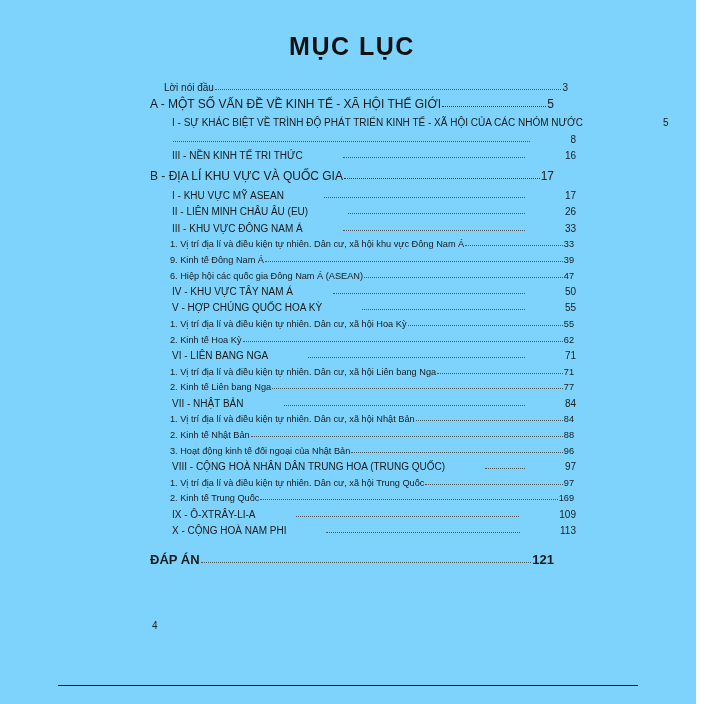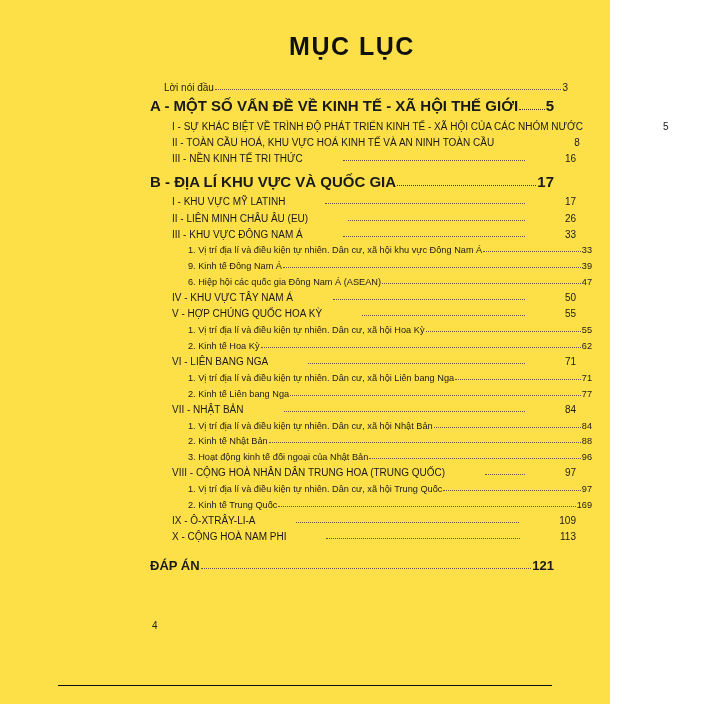--- a/index.html
+++ b/index.html
@@ -11,23 +11,23 @@
     width: 704px;
     height: 704px;
     font-family: "Liberation Sans", sans-serif;
     color: #1a1a1a;
     position: relative;
     overflow: hidden;
   }
   .page {
     position: absolute;
     left: 0; top: 0;
-    width: 610px;
+    width: 696px;
     height: 704px;
-    background: #fde047;
+    background: #7dd3fc;
   }
   .content {
     position: absolute;
     left: 150px;
     top: 32px;
     width: 404px;
   }
   .title {
     text-align: center;
     font-size: 25px;
@@ -64,33 +64,33 @@
     text-align: right;
   }
 
   
   .lvl-intro {
     font-size: 10px;
     margin-left: 14px;
     margin-bottom: 3px;
   }
   .lvl-part {
-    font-weight: bold;
-    font-size: 15px;
+    font-weight: normal;
+    font-size: 12px;
     margin-bottom: 8px;
     margin-top: 4px;
   }
   .lvl-part .dots { border-bottom: 1px dotted #333; }
   .lvl-1 {
     margin-left: 22px;
     font-size: 10px;
     gap: 39px;
   }
   .lvl-2 {
-    margin-left: 38px;
+    margin-left: 20px;
     font-size: 9.2px;
   }
   .gap-top { margin-top: 9px; }
   .answers {
     font-weight: bold;
     font-size: 13px;
     margin-top: 16px;
   }
   .folio {
     position: absolute;
@@ -129,38 +129,37 @@
         <span class="dots"></span>
         <span class="pg">5</span>
       </div>
 
       <div class="row lvl-1">
         <span class="label">I - SỰ KHÁC BIỆT VỀ TRÌNH ĐỘ PHÁT TRIỂN KINH TẾ - XÃ HỘI CỦA CÁC NHÓM NƯỚC</span>
         <span class="dots"></span>
         <span class="pg">5</span>
       </div>
       <div class="row lvl-1">
-        <span class="label">II - TOÀN CẦU HOÁ, KHU VỰC HOÁ KINH TẾ VÀ AN NINH TOÀN CẦU</span>
         <span class="dots"></span>
         <span class="pg">8</span>
       </div>
       <div class="row lvl-1">
         <span class="label">III - NỀN KINH TẾ TRI THỨC</span>
         <span class="dots"></span>
         <span class="pg">16</span>
       </div>
 
       <div class="row lvl-part gap-top">
         <span class="label">B - ĐỊA LÍ KHU VỰC VÀ QUỐC GIA</span>
         <span class="dots"></span>
         <span class="pg">17</span>
       </div>
 
       <div class="row lvl-1">
-        <span class="label">I - KHU VỰC MỸ LATINH</span>
+        <span class="label">I - KHU VỰC MỸ ASEAN</span>
         <span class="dots"></span>
         <span class="pg">17</span>
       </div>
 
       <div class="row lvl-1">
         <span class="label">II - LIÊN MINH CHÂU ÂU (EU)</span>
         <span class="dots"></span>
         <span class="pg">26</span>
       </div>
 

